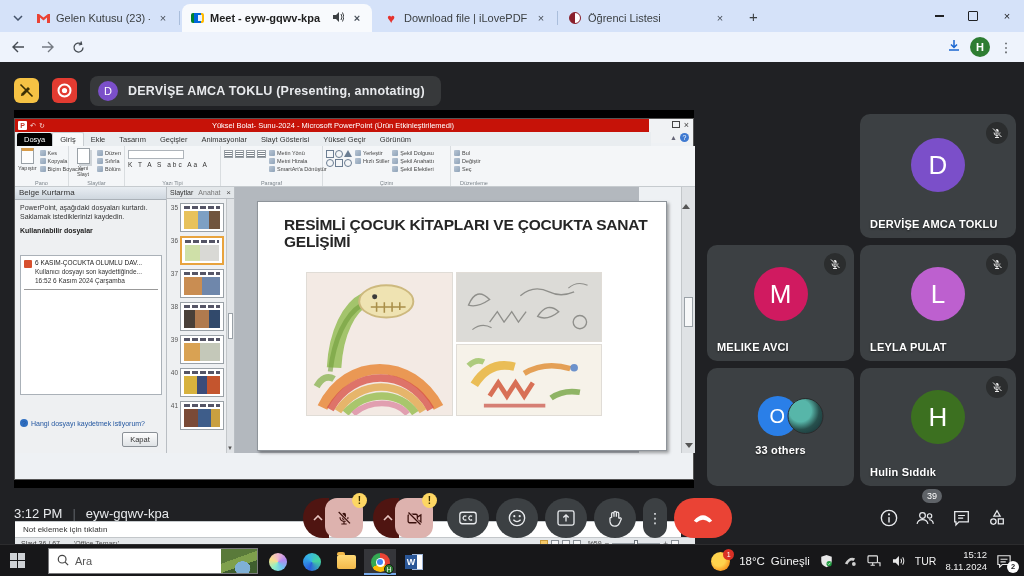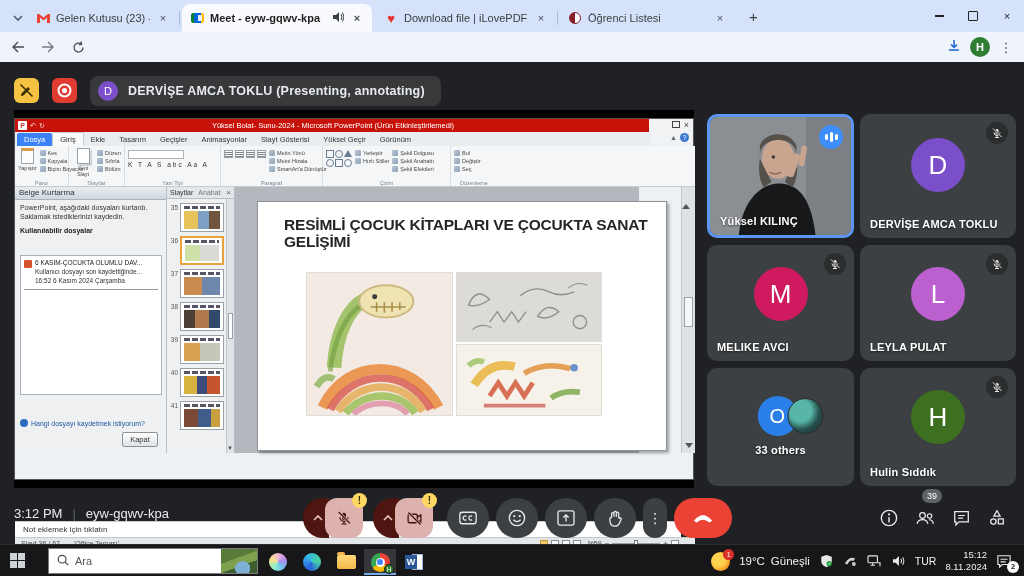--- a/index.html
+++ b/index.html
@@ -57,21 +57,21 @@
   .ppt-qg { color:#f6d9d5; font-size:7px; }
   .ppt-tbar-text { position:absolute; left:0; right:0; text-align:center; color:#fff; font-size:7.5px; white-space:nowrap; overflow:hidden; }
   .ppt-corner { position:absolute; right:0; top:0; width:44px; height:24px; background:#f0f2f4; display:flex; justify-content:flex-end; gap:4px; padding:2px 4px 0 0; }
   .ppt-corner .wc-max2 { width:8px; height:7px; border:1px solid #444; }
   .ppt-corner .wc-x2 { color:#444; font-size:9px; line-height:8px; }
   .ppt-ribhelp { position:absolute; right:4px; top:14px; display:flex; gap:3px; align-items:center; }
   .ppt-collapse { color:#667; font-size:7px; }
   .ppt-help { width:9px; height:9px; border-radius:50%; background:#3f7ad1; color:#fff; font-size:7px; display:flex; align-items:center; justify-content:center; }
   .ppt-tabs { position:absolute; left:0; top:13px; width:636px; height:14px; background:#e9edf0; display:flex; align-items:flex-end; padding-left:2px; }
   .ppt-tab { font-size:7.5px; color:#333; padding:2px 7px; white-space:nowrap; }
-  .ppt-tab.file { background:#3b82f6; color:#fff; border-radius:2px 2px 0 0; }
+  .ppt-tab.file { background:#000000; color:#fff; border-radius:2px 2px 0 0; }
   .ppt-tab.sel { background:#f7f9fa; border:1px solid #c9ced2; border-bottom:none; border-radius:2px 2px 0 0; }
   .ribbon { position:absolute; left:0; top:27px; width:680px; height:41px; background:#f4f6f8; border-bottom:1px solid #c6cbcf; display:flex; }
   .grp { position:relative; height:100%; border-right:1px solid #d9dde0; padding:2px 3px 9px 3px; display:flex; gap:3px; }
   .glabel { position:absolute; bottom:0; left:0; right:0; text-align:center; font-size:5.5px; color:#7d858c; }
   .bigbtn { display:flex; flex-direction:column; align-items:center; width:26px; gap:1px; }
   .bigbtn .blab { font-size:5.5px; color:#444; text-align:center; line-height:1.1; }
   .pasteic { width:13px; height:16px; background:#fdfdfd; border:1px solid #9aa1a7; border-top:3px solid #d79b49; }
   .newslideic { width:13px; height:16px; background:#fff; border:1px solid #9aa1a7; box-shadow:2px 2px 0 #cfd4d8; }
   .minicol { display:flex; flex-direction:column; justify-content:flex-start; gap:2px; padding-top:2px; }
   .minirow { display:flex; align-items:center; gap:2px; }
@@ -620,40 +620,20 @@
                 <span class="zoomthumb"></span>
               </span>
             <span class="zpm">+</span>
             <span class="vic"></span>
           </span>
         </div>
       </div>
     </div>
   </div>
 
-  <div class="tile t-video" style="left:707px; top:114px; width:147px; height:124px;">
-    <svg width="100%" height="100%" viewBox="0 0 147 124" preserveAspectRatio="none">
-      <rect width="147" height="124" fill="#8b8e93"></rect>
-      <rect x="100" width="47" height="124" fill="#7c7f84"></rect>
-      <path d="M30 124 C34 86 54 70 72 70 C96 70 106 92 110 124 Z" fill="#17181a"></path>
-      <ellipse cx="71" cy="44" rx="17" ry="21" fill="#c9a48e"></ellipse>
-      <path d="M52 40 C52 20 90 18 90 40 L90 30 C84 14 58 14 52 30 Z" fill="#55504a"></path>
-      <path d="M52 44 q-3 18 4 30 l8 -6 M90 44 q3 18 -4 30 l-8 -6" fill="#55504a"></path>
-      <rect x="84" y="38" width="7" height="26" rx="3.5" fill="#c9a48e" transform="rotate(18 88 50)"></rect>
-      <rect x="94" y="30" width="6" height="22" rx="3" fill="#c9a48e" transform="rotate(10 97 40)"></rect>
-      <circle cx="66" cy="42" r="1.8" fill="#3a3a3a"></circle>
-      <path d="M62 58 q6 4 12 0" stroke="#8a6a56" stroke-width="1.5" fill="none"></path>
-    </svg>
-    <span class="audiobadge">
-      <i style="height:6px;"></i>
-        <i style="height:10px;"></i>
-        <i style="height:6px;"></i>
-    </span>
-    <span class="pname">Yüksel KILINÇ</span>
-  </div>
 
   <div class="tile" style="left:860px; top:114px; width:156px; height:124px;">
     <span class="micoff">
       <svg width="12" height="12" viewBox="0 0 24 24">
           <path d="M12 15a3 3 0 0 0 3-3V7a3 3 0 0 0-6 0v5a3 3 0 0 0 3 3z" fill="#fff"></path>
           <path d="M18 11a6 6 0 0 1-12 0 M12 17 v4 M8 21 h8" stroke="#fff" stroke-width="1.8" fill="none"></path>
           <path d="M4 3 L21 20" stroke="#2b2d2e" stroke-width="4"></path>
           <path d="M4 3 L21 20" stroke="#fff" stroke-width="1.8"></path>
         </svg>
     </span>
@@ -844,21 +824,21 @@
       <span class="wordic">
           <span class="doc"></span>
           <span class="wsq">W</span>
         </span>
     </div>
     <div class="tray">
       <span class="wxicon">
         <span class="wxbadge">1</span>
       </span>
       <span class="wxtext">
-        <span>19°C</span>
+        <span>18°C</span>
         <span>Güneşli</span>
       </span>
       <span class="trayic">
         <svg width="13" height="14" viewBox="0 0 14 16">
             <path d="M7 1 L13 3 V8 q0 5 -6 7 q-6 -2 -6 -7 V3z" fill="#e8e8e8"></path>
             <circle cx="10" cy="11" r="3" fill="#1f9c3f"></circle>
             <path d="M8.6 11 l1 1 1.8 -2" stroke="#fff" stroke-width=".9" fill="none"></path>
           </svg>
       </span>
       <span class="trayic">

